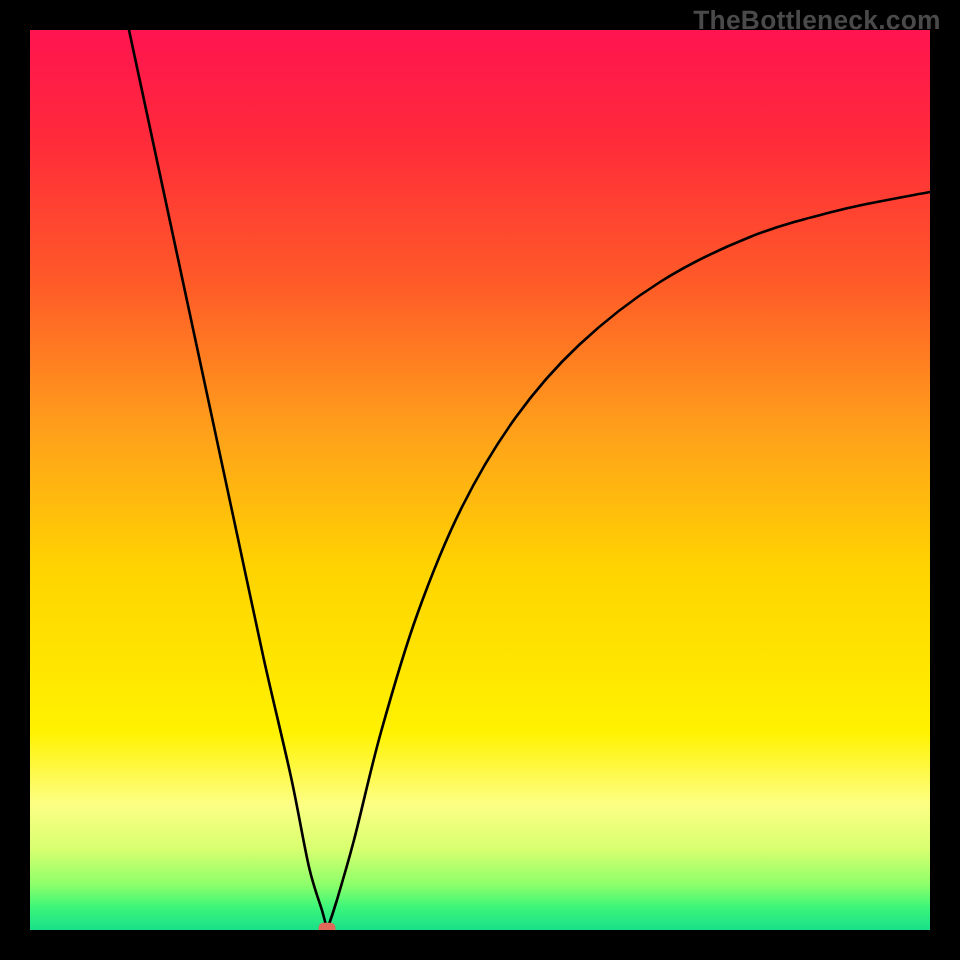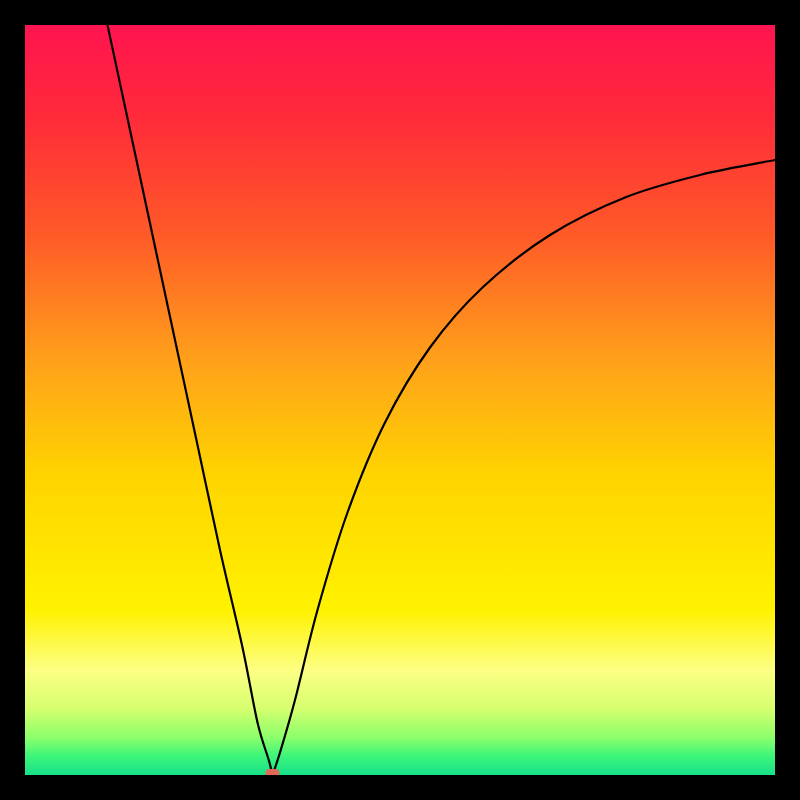--- a/index.html
+++ b/index.html
@@ -37,20 +37,21 @@
   svg {
     display: block;
     width: 750px;
     height: 750px;
   }
 </style>
 </head>
 <body>
 
 <div class="frame">
+  <div class="watermark">TheBottleneck.com</div>
 
   <div class="plot">
     <svg id="chart-svg" viewBox="0 0 750 750">
       <defs>
         <linearGradient id="bg-grad" x1="0" y1="0" x2="0" y2="1">
             <stop offset="0%" stop-color="#ff1450"></stop>
             <stop offset="12%" stop-color="#ff2a3a"></stop>
             <stop offset="28.000000000000004%" stop-color="#ff5a28"></stop>
             <stop offset="45%" stop-color="#ffa21a"></stop>
             <stop offset="60%" stop-color="#ffd400"></stop>

